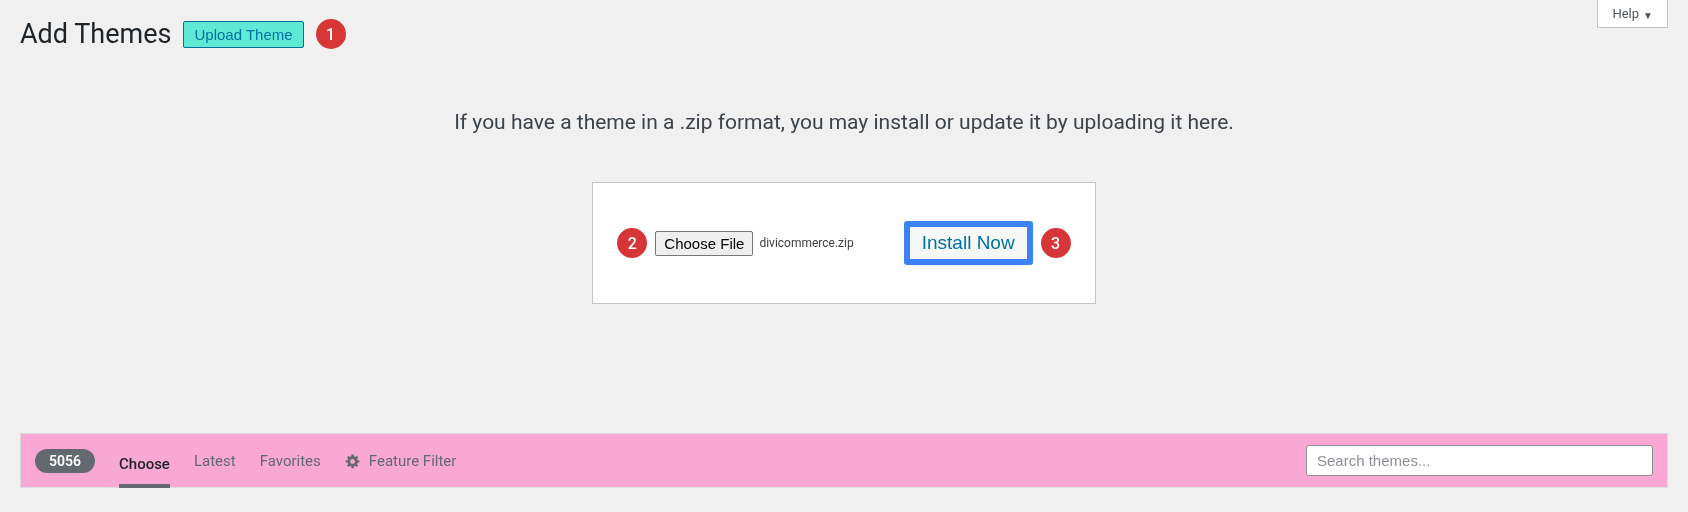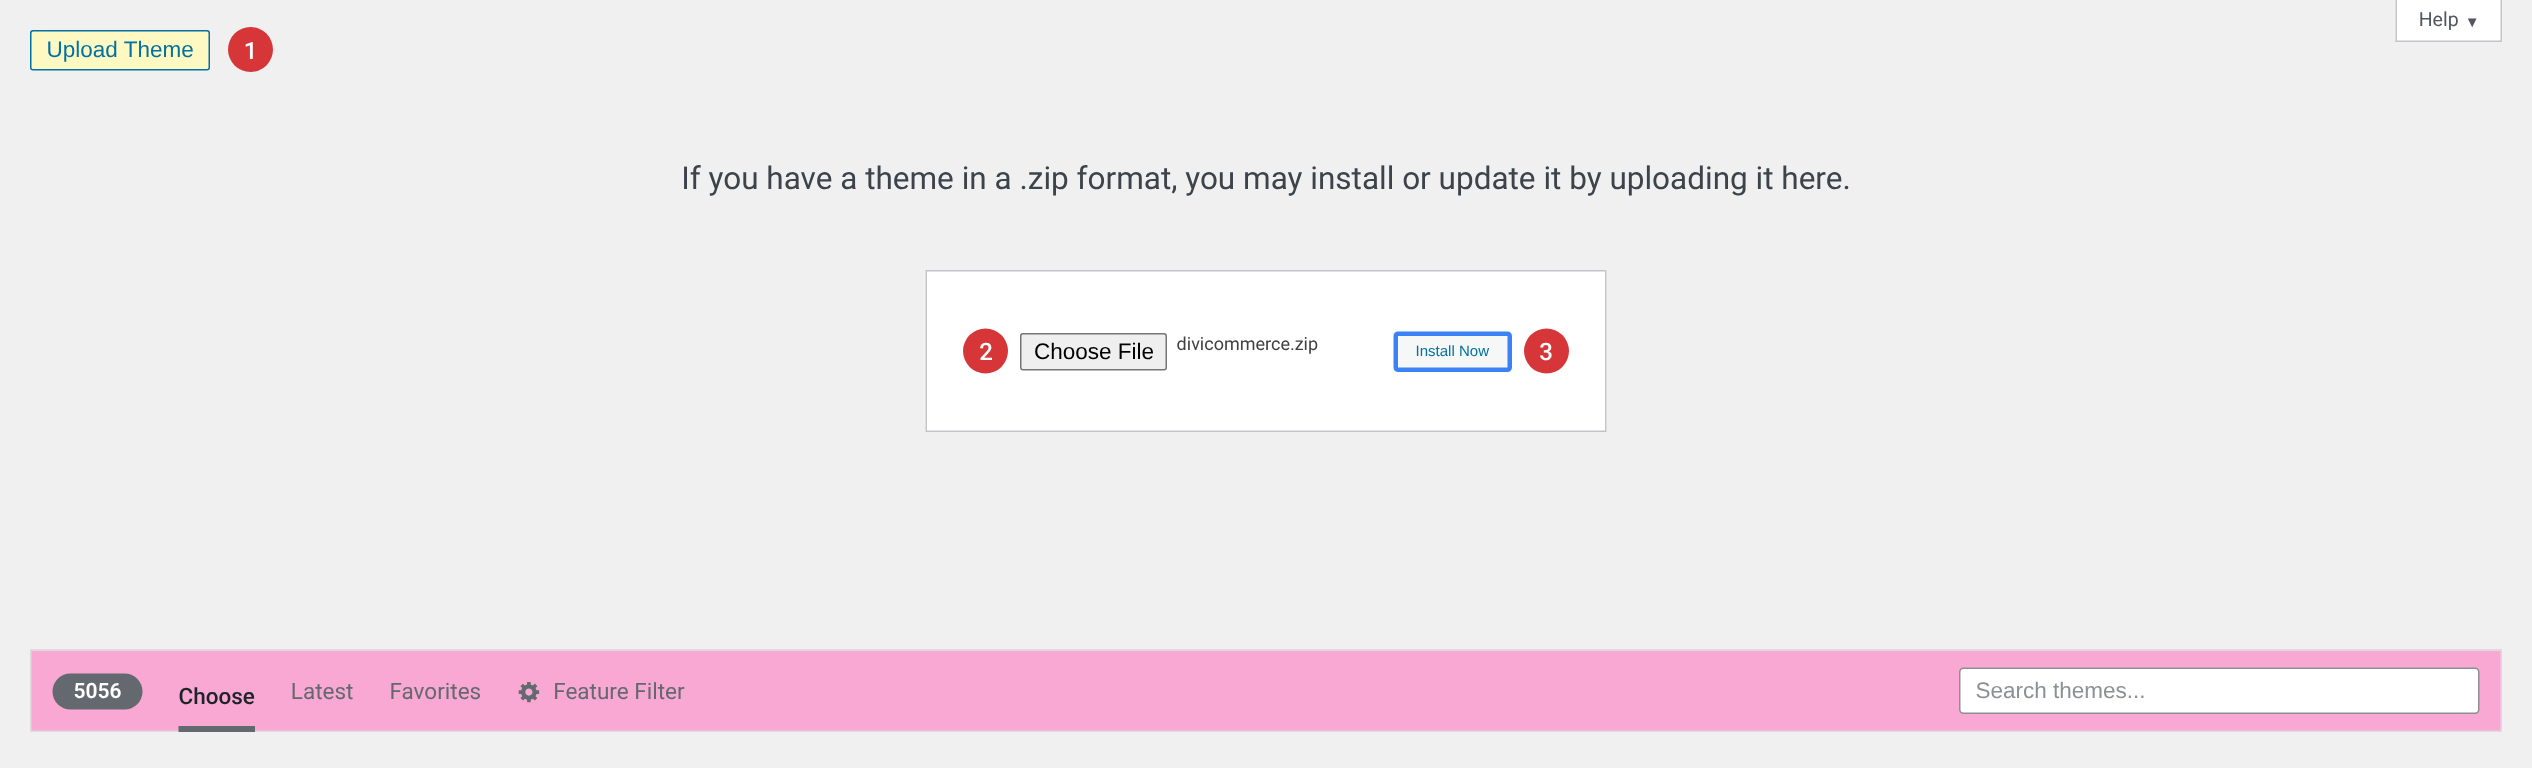--- a/index.html
+++ b/index.html
@@ -39,21 +39,21 @@
       align-items: center;
       gap: 12px;
     }
     .page-title {
       font-size: 27px;
       font-weight: 400;
       color: #1d2327;
     }
     .upload-btn {
       border: 1px solid #0071a1;
-      background: #fef9c3;
+      background: #5eead4;
       color: #0071a1;
       padding: 4px 10px;
       font-size: 15px;
       cursor: pointer;
       border-radius: 2px;
     }
     .annotation-badge {
       width: 30px;
       height: 30px;
       border-radius: 50%;
@@ -83,45 +83,46 @@
       padding: 38px 24px;
       gap: 50px;
     }
     .file-group {
       display: flex;
       align-items: center;
       gap: 8px;
     }
     .choose-file-wrapper {
       display: flex;
+      align-items: center;
       gap: 6px;
     }
     .choose-file-btn {
       border: 1px solid #767676;
       background: #efefef;
       padding: 3px 8px;
       font-size: 15px;
       cursor: pointer;
       border-radius: 2px;
     }
     .file-name {
       font-size: 12px;
       color: #404040;
     }
     .install-group {
       display: flex;
       align-items: center;
       gap: 8px;
     }
     .install-btn {
-      border: 3px solid #3b82f6;
+      border: 6px solid #3b82f6;
       background: #f6f7f7;
       color: #0071a1;
       padding: 5px 12px;
-      font-size: 10px;
+      font-size: 19px;
       cursor: pointer;
       border-radius: 3px;
     }
     .filter-bar {
       position: absolute;
       bottom: 24px;
       left: 20px;
       right: 20px;
       background: #f9a8d4;
       border: 1px solid #dcdcde;
@@ -181,20 +182,21 @@
   </style>
 </head>
 <body>
 
 <div class="help-tab">
   <span>Help</span>
   <span class="arrow">▼</span>
 </div>
 
 <div class="header">
+  <h1 class="page-title">Add Themes</h1>
   <button class="upload-btn">Upload Theme</button>
   <span class="annotation-badge">1</span>
 </div>
 
 <div class="upload-area">
   <p class="upload-instruction">If you have a theme in a .zip format, you may install or update it by uploading it here.</p>
   <div class="upload-form">
     <div class="file-group">
       <span class="annotation-badge">2</span>
       <div class="choose-file-wrapper">

